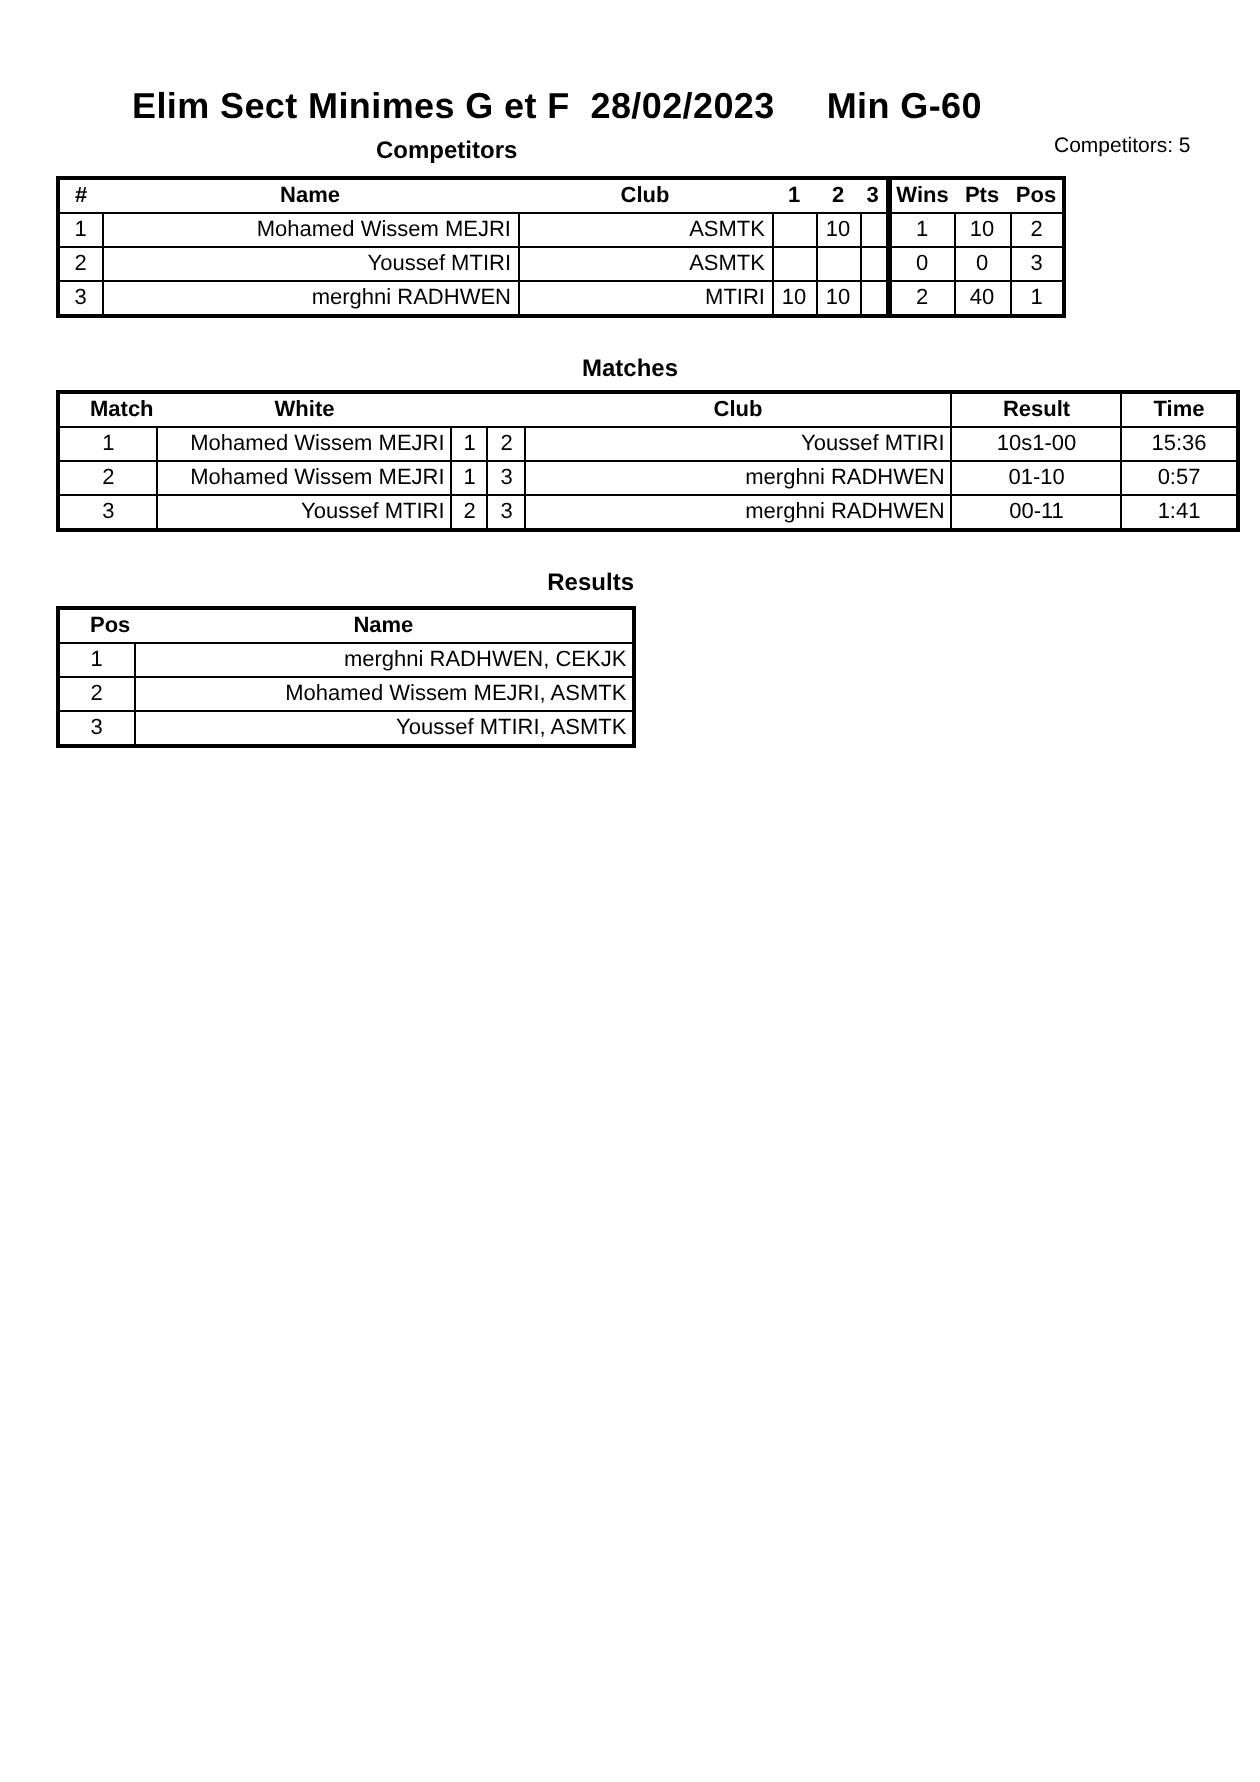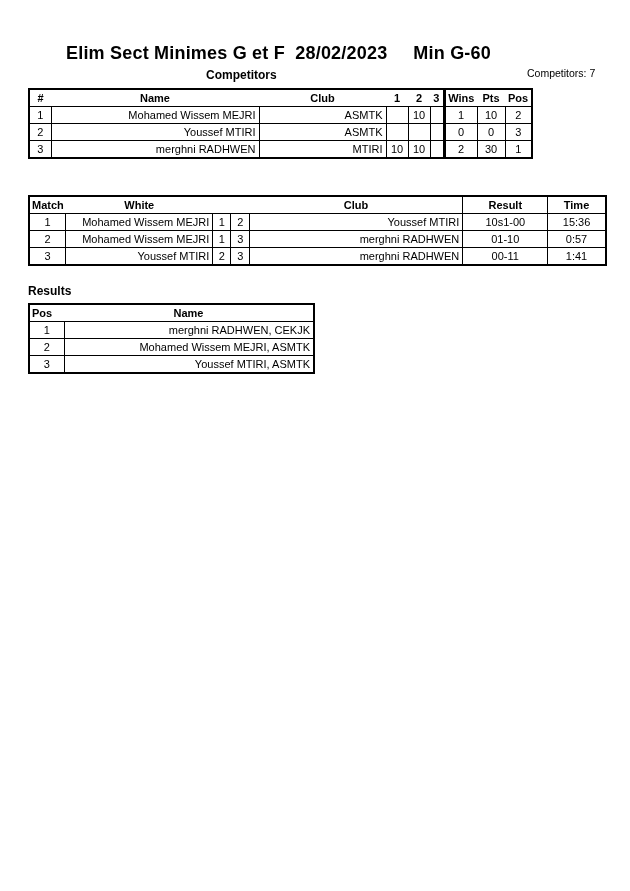--- a/index.html
+++ b/index.html
@@ -20,23 +20,23 @@
     font-size: 18px;
     font-weight: bold;
     white-space: pre;
     letter-spacing: 0.2px;
   }
   .section-heading {
     position: absolute;
     font-size: 12px;
     font-weight: bold;
   }
-  #competitors-heading { top: 68px; left: 206px; }
+  #competitors-heading { top: 68px; left: 188px; }
   #matches-heading   { top: 177px; left: 28px; width: 574px; text-align: center; }
-  #results-heading   { top: 284px; left: 28px; width: 289px; text-align: left; }
+  #results-heading   { top: 284px; left: 28px; width: 289px; text-align: right; }
   #competitors-count {
     position: absolute;
     top: 67px;
     left: 527px;
     font-size: 10.5px;
     font-weight: normal;
   }
   table.grid {
     position: absolute;
     border-collapse: collapse;
@@ -60,31 +60,31 @@
     text-align: center;
     padding: 0 2px;
   }
   #competitors-table { left: 28px; top: 88px; }
   #matches-table     { left: 28px; top: 195px; }
   #results-table     { left: 28px; top: 303px; }
   .ac { text-align: center; }
   .al { text-align: right; }
   .thickL { border-left: 3px solid #000 !important; }
   .sepL   { border-left: 1px solid #000 !important; }
-  th.hleft { text-align: left; overflow: visible; padding-left: 2px; }
+  th.hleft { text-align: center; overflow: visible; padding-left: 15px; }
 </style>
 </head>
 <body>
 
 <div class="page">
 
   <div class="doc-title">Elim Sect Minimes G et F  28/02/2023     Min G-60</div>
 
   <div class="section-heading" id="competitors-heading">Competitors</div>
-  <div id="competitors-count">Competitors: 7</div>
+  <div id="competitors-count">Competitors: 5</div>
 
   <table class="grid" id="competitors-table">
     <colgroup>
       <col style="width:22px">
         <col style="width:208px">
         <col style="width:127px">
       <col style="width:22px">
         <col style="width:22px">
         <col style="width:14px">
       <col style="width:33px">
@@ -126,26 +126,27 @@
       <td class="ac">3</td>
     </tr>
     <tr>
       <td class="ac">3</td>
       <td class="al">merghni RADHWEN</td>
       <td class="al">MTIRI</td>
       <td class="ac">10</td>
       <td class="ac">10</td>
       <td class="ac"></td>
       <td class="ac thickL">2</td>
-      <td class="ac">30</td>
+      <td class="ac">40</td>
       <td class="ac">1</td>
     </tr>
   </tbody>
     </table>
 
+  <div class="section-heading" id="matches-heading">Matches</div>
 
   <table class="grid" id="matches-table">
     <colgroup>
       <col style="width:30px">
         <col style="width:147px">
         <col style="width:18px">
         <col style="width:19px">
       <col style="width:213px">
         <col style="width:85px">
         <col style="width:58px">

